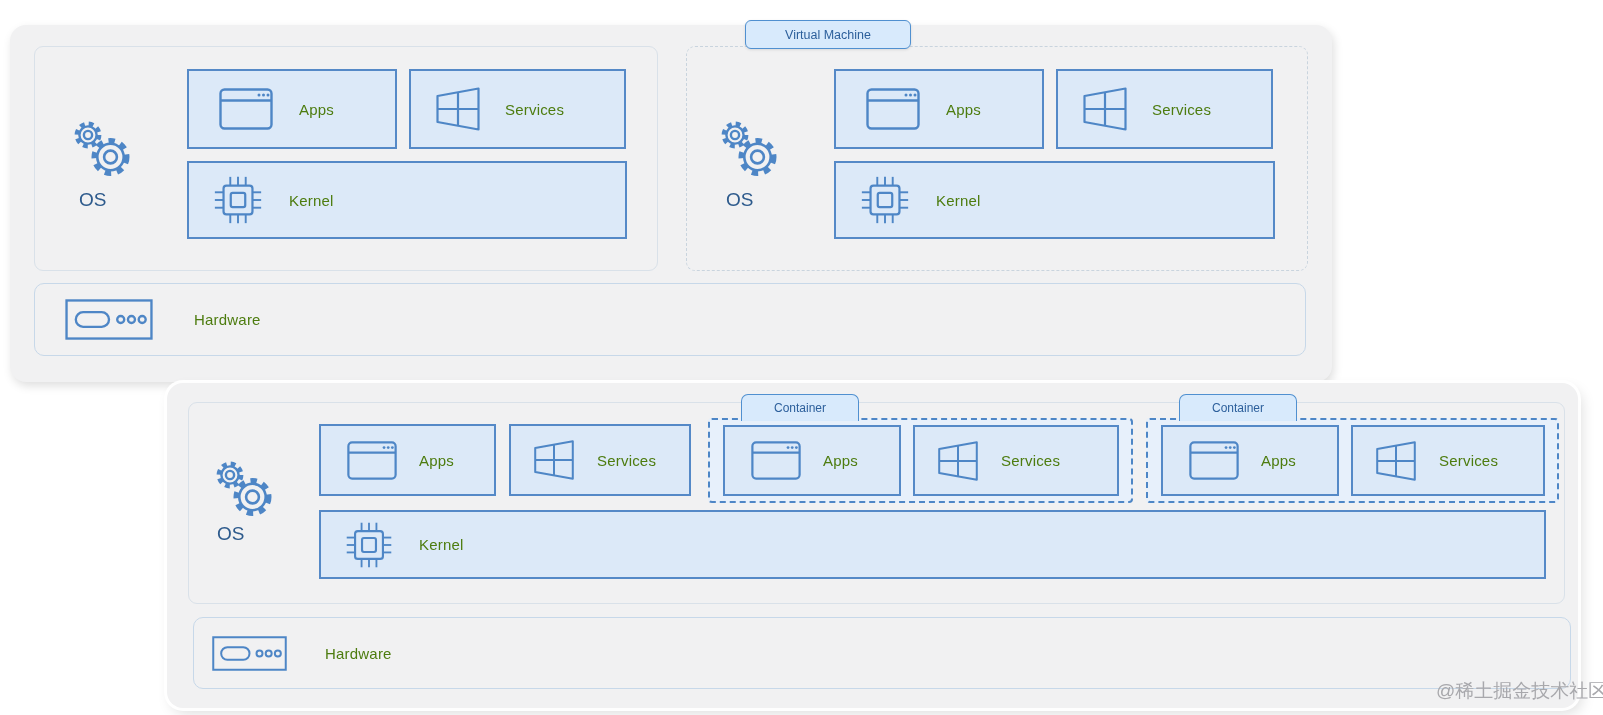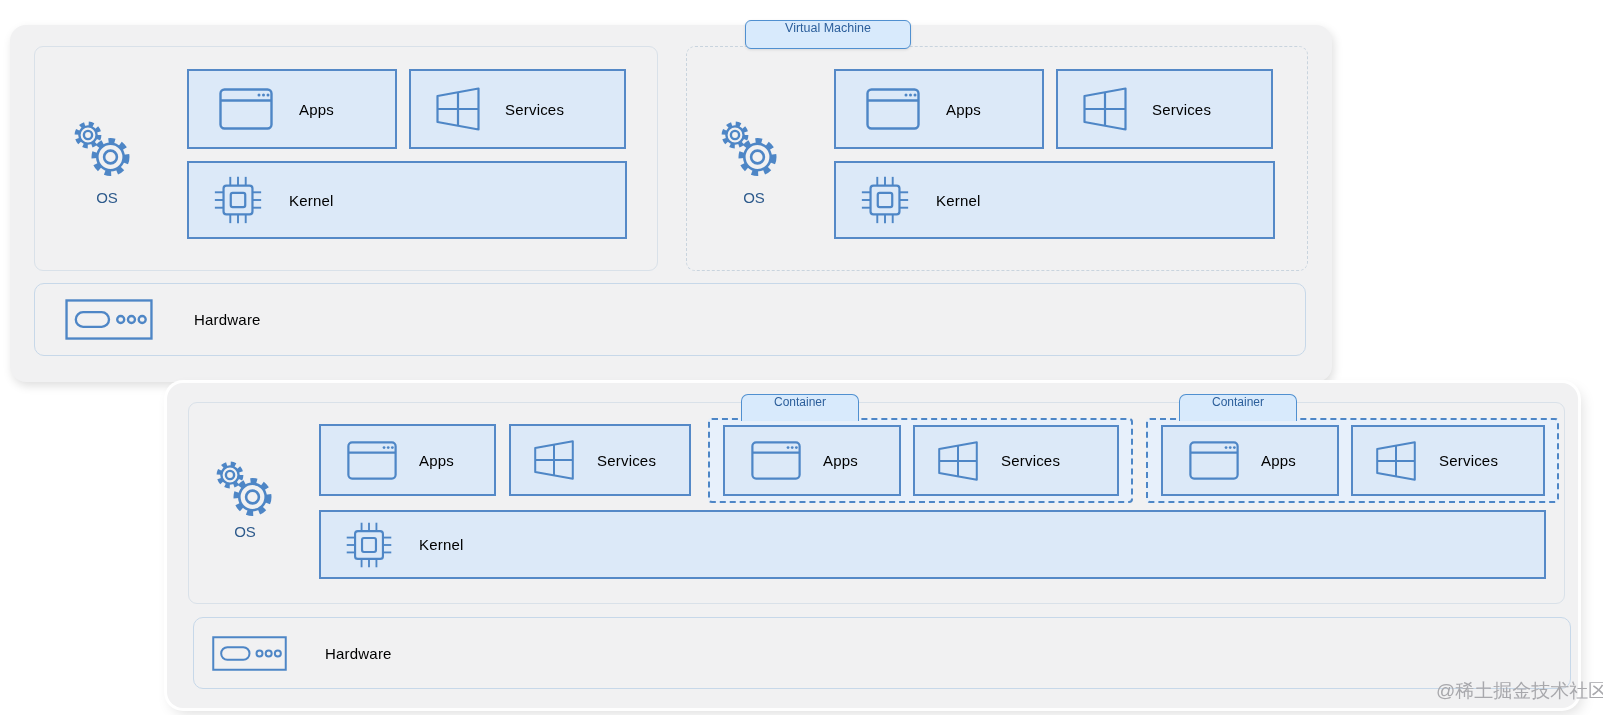--- a/index.html
+++ b/index.html
@@ -7,30 +7,30 @@
   .canvas{position:relative;width:1603px;height:715px;background:#ffffff;overflow:hidden;}
 
   .panel{position:absolute;background:#f1f1f2;border-radius:16px;}
   .panel.top{box-shadow:2px 4px 10px rgba(0,0,0,.13);}
   .panel.bottom{box-shadow:0 0 0 3px rgba(255,255,255,.95), 4px 6px 14px rgba(0,0,0,.13);}
 
   .subpanel{position:absolute;border:1.4px solid #d9e1e9;border-radius:9px;}
   .subpanel.dashed{border:1.4px dashed #c9d4de;}
 
   .bluebox{position:absolute;background:#dce9f8;border:2px solid #5589c7;display:flex;align-items:center;box-sizing:border-box;}
-  .lbl{font-size:15px;color:#000000;letter-spacing:.2px;white-space:nowrap;}
+  .lbl{font-size:15px;color:#4d7c0f;letter-spacing:.2px;white-space:nowrap;}
 
   .group{position:absolute;background:#e7f0fb;border:2px dashed #4e86c6;border-radius:4px;box-sizing:border-box;z-index:1;}
 
-  .tab{position:absolute;background:#d8eafc;border:1.4px solid #5090d0;display:flex;align-items:flex-start;justify-content:center;
+  .tab{position:absolute;background:#d8eafc;border:1.4px solid #5090d0;display:flex;align-items:center;justify-content:center;
        color:#2c5f9b;z-index:3;box-sizing:border-box;}
   .tab.vm{border-radius:6px;font-size:12.5px;box-shadow:0 1px 3px rgba(0,0,0,.10);}
   .tab.ct{border-radius:7px 7px 0 0;border-bottom:none;font-size:12px;}
 
-  .os-label{position:absolute;text-align:center;font-size:15px;color:#2d5a8c;}
+  .os-label{position:absolute;text-align:left;font-size:19px;color:#2d5a8c;}
   .gears{position:absolute;}
 
   .hw-row{position:absolute;border:1.4px solid #c7d8e9;border-radius:10px;display:flex;align-items:center;box-sizing:border-box;}
 
   .icon{color:#4e86c6;flex:0 0 auto;}
   svg{display:block;}
 
   .watermark{position:absolute;font-size:19px;color:#a8a8ac;z-index:5;white-space:nowrap;}
 </style>
 </head>

